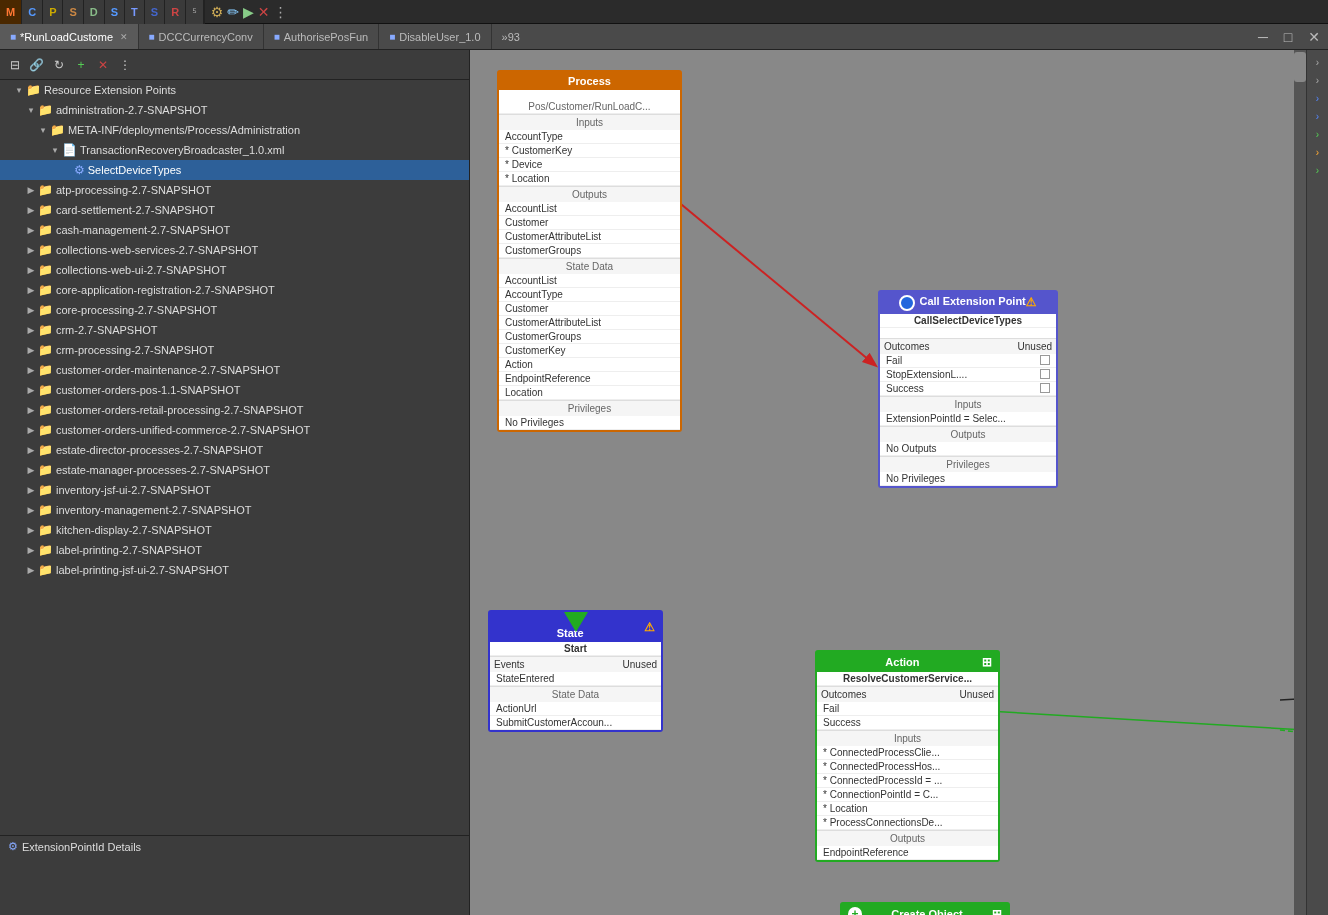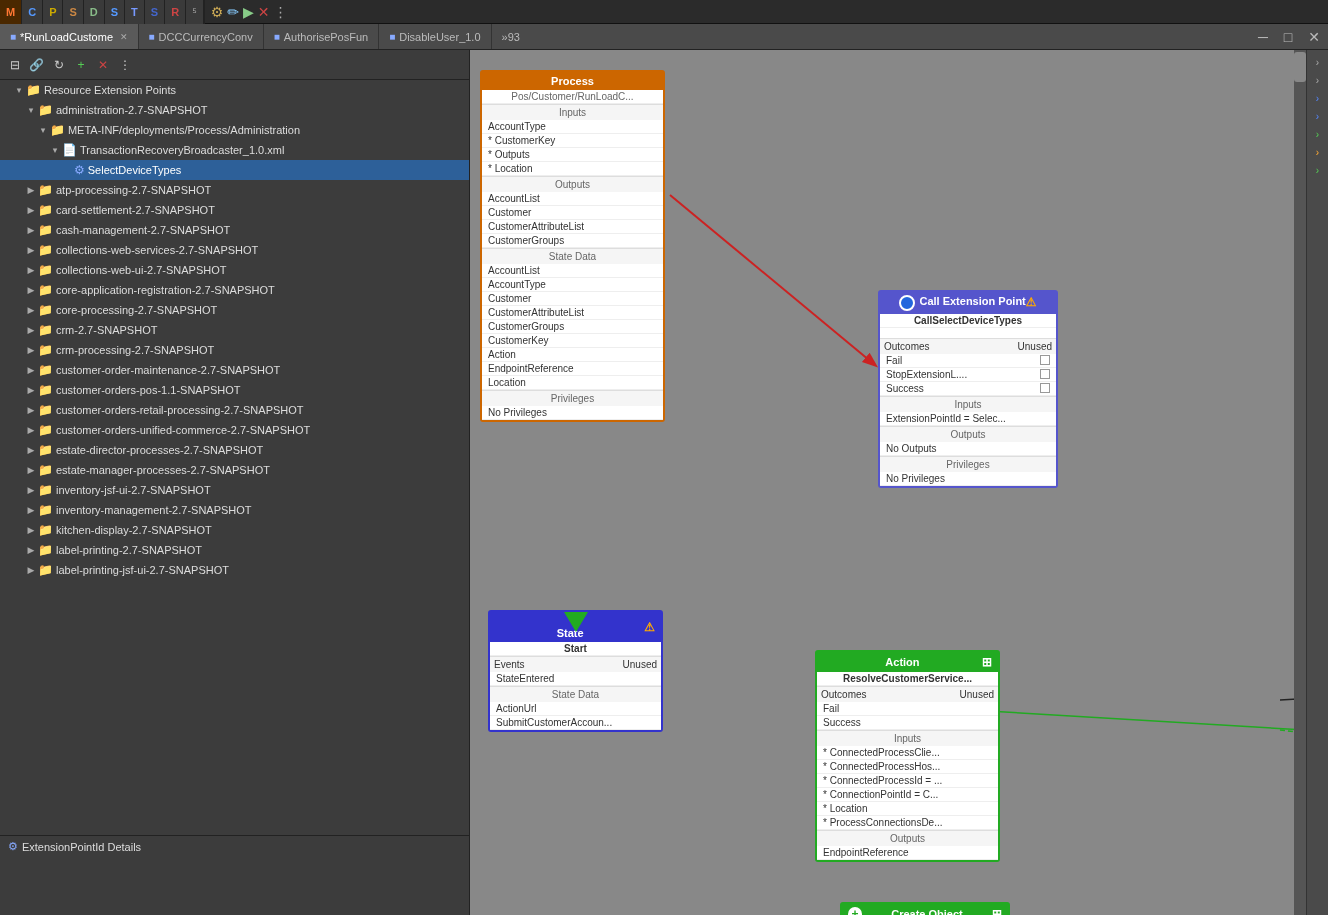--- a/index.html
+++ b/index.html
@@ -448,30 +448,30 @@
         </defs>
 
         <line x1="200" y1="145" x2="405" y2="315" stroke="#cc2222" stroke-width="2" marker-end="url(#arrowRed)"></line>
 
         <line x1="810" y1="650" x2="1140" y2="630" stroke="#222" stroke-width="1.5"></line>
 
         <line x1="810" y1="680" x2="1140" y2="720" stroke="#22aa22" stroke-width="1.5" stroke-dasharray="5,3"></line>
         <line x1="500" y1="660" x2="835" y2="680" stroke="#22aa22" stroke-width="1.5"></line>
       </svg>
 
-      <div class="process-card" style="left:10px; top:20px; width:185px;">
+      <div class="process-card" style="left:27px; top:20px; width:185px;">
         <div class="card-header">
           <span>Process</span>
         </div>
         <div class="card-body">
-          <div class="card-row" style="text-align:center; color:#666; font-size:10px;">Pos/Customer/RunLoadC...</div>
+          <div class="card-row" style="text-align:center; color:#666; font-size:10px;margin-top:10px;">Pos/Customer/RunLoadC...</div>
           <div class="card-section-label">Inputs</div>
           <div class="card-row">AccountType</div>
           <div class="card-row">* CustomerKey</div>
-          <div class="card-row">* Outputs</div>
+          <div class="card-row">* Device</div>
           <div class="card-row">* Location</div>
           <div class="card-section-label">Outputs</div>
           <div class="card-row">AccountList</div>
           <div class="card-row">Customer</div>
           <div class="card-row">CustomerAttributeList</div>
           <div class="card-row">CustomerGroups</div>
           <div class="card-section-label">State Data</div>
           <div class="card-row">AccountList</div>
           <div class="card-row">AccountType</div>
           <div class="card-row">Customer</div>

